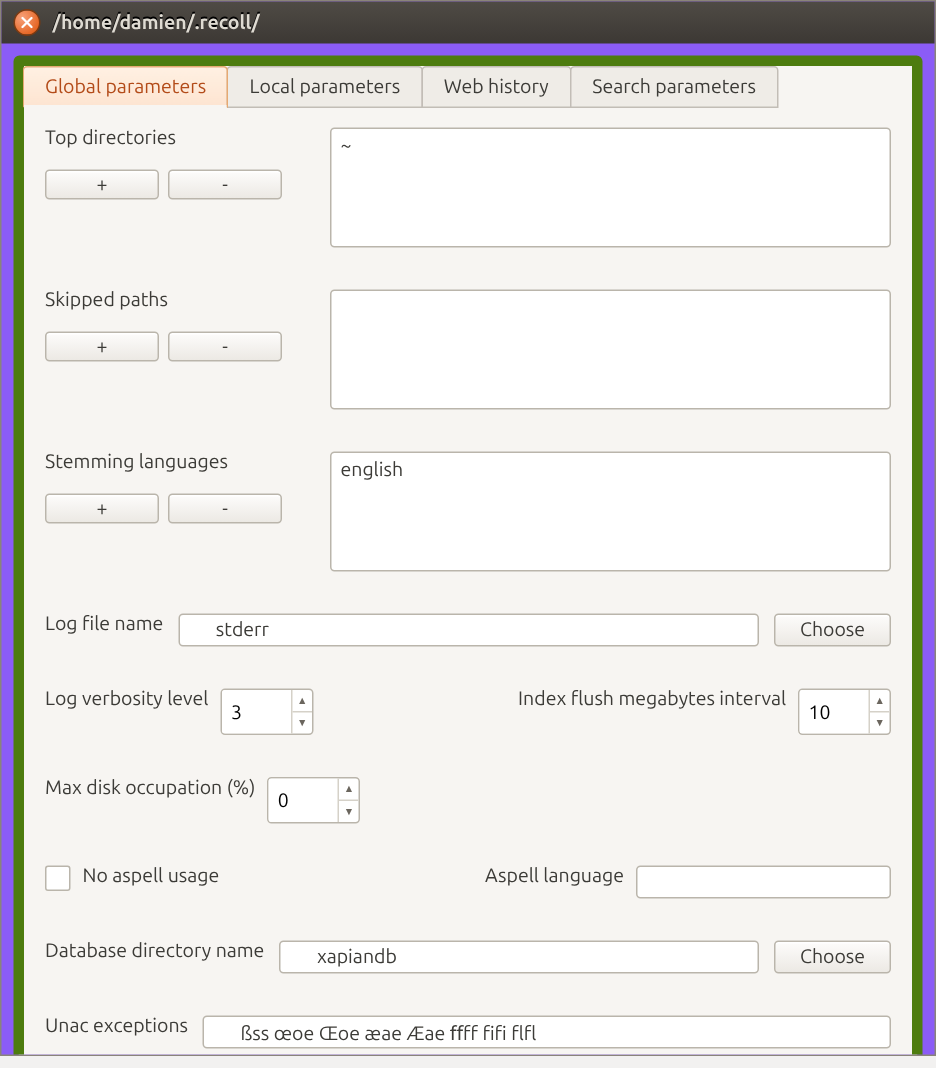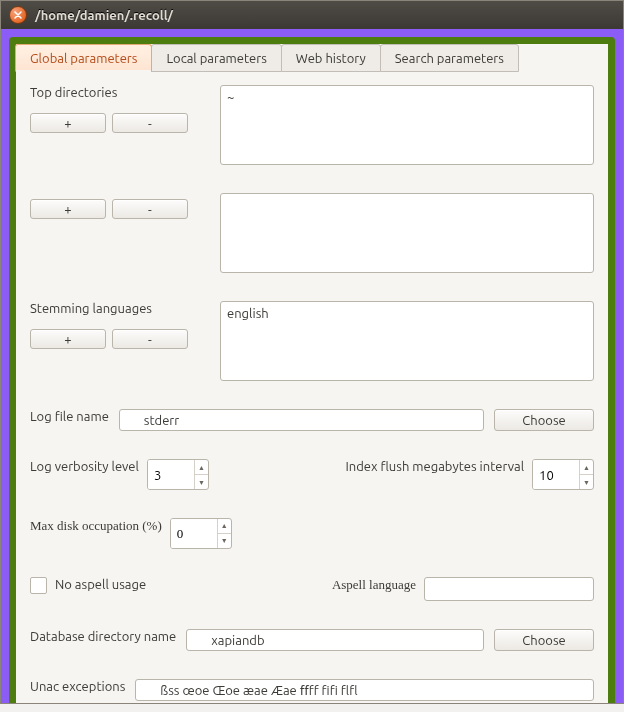--- a/index.html
+++ b/index.html
@@ -106,21 +106,21 @@
     padding-top: 0;
   }
   .pmrow {
     display: flex; gap: 6px;
     margin-top: 6px;
   }
   .btn {
     background: linear-gradient(to bottom, #fdfcfb, #ece9e4);
     border: 1px solid #bab5ab;
     border-radius: 3px;
-    padding: 3px 14px;
+    padding: 3px 3px;
     font-size: 13px;
     color: #3c3b37;
     cursor: pointer;
     min-width: 70px;
     text-align: center;
     box-shadow: inset 0 1px 0 #fff;
   }
   .pmrow .btn { min-width: 74px; padding: 2px 0; }
   .listbox {
     flex: 1;
@@ -219,20 +219,21 @@
               <div class="btn">-</div>
             </div>
           </div>
           <textarea class="listbox" readonly="" style="">~</textarea>
         </div>
 
         <div class="hsep"></div>
 
         <div class="listrow">
           <div class="labelcol">
+            <label>Skipped paths</label>
             <div class="pmrow">
               <div class="btn">+</div>
               <div class="btn">-</div>
             </div>
           </div>
           <textarea class="listbox" readonly="" style=""></textarea>
         </div>
 
         <div class="hsep"></div>
 
@@ -276,40 +277,40 @@
               <div class="spb">
                 <div>▲</div>
                 <div>▼</div>
               </div>
             </div>
           </div>
         </div>
 
         <div class="hsep"></div>
 
-        <div class="row" style="gap:8px;font-family:Liberation Serif, serif;">
+        <div class="row" style="gap:8px;">
           <label>Max disk occupation (%)</label>
           <div class="spinner">
             <input value="0" style="">
             <div class="spb">
               <div>▲</div>
               <div>▼</div>
             </div>
           </div>
         </div>
 
         <div class="hsep"></div>
 
         <div class="row" style="gap:24px;">
           <div class="row" style="gap:8px;">
             <div class="check"></div>
             <label>No aspell usage</label>
           </div>
           <div class="grow"></div>
-          <div class="row" style="gap:8px;font-family:Liberation Serif, serif;">
+          <div class="row" style="gap:8px;">
             <label>Aspell language</label>
             <input class="field" style="width: 120px;">
           </div>
         </div>
 
         <div class="hsep"></div>
 
         <div class="row">
           <label>Database directory name</label>
           <input class="field grow" value="xapiandb" style="">

